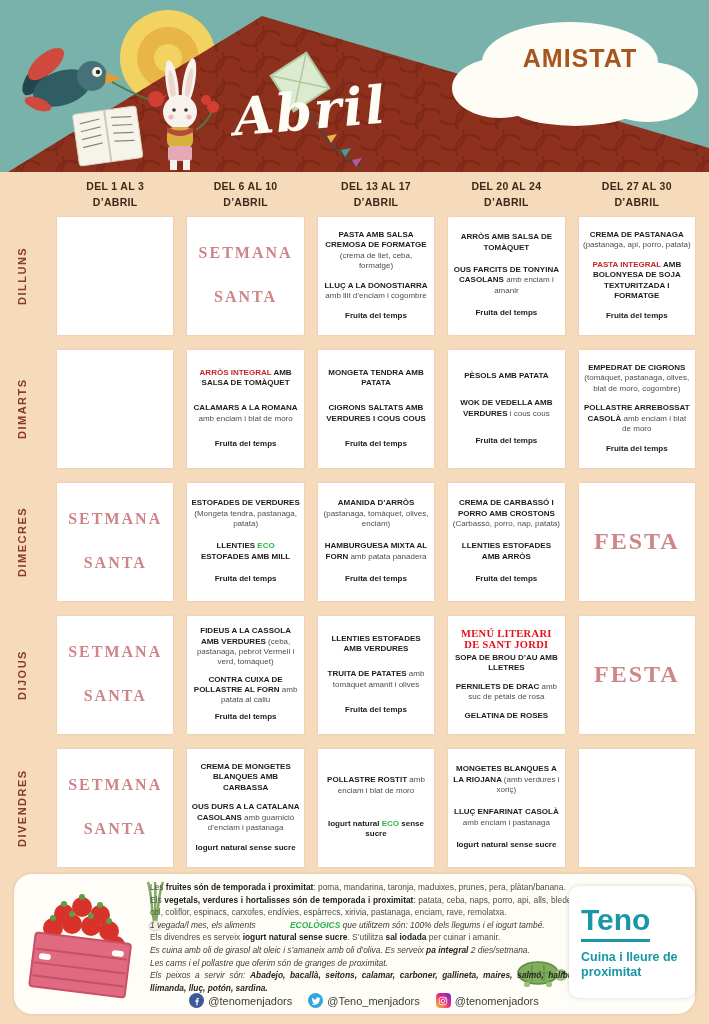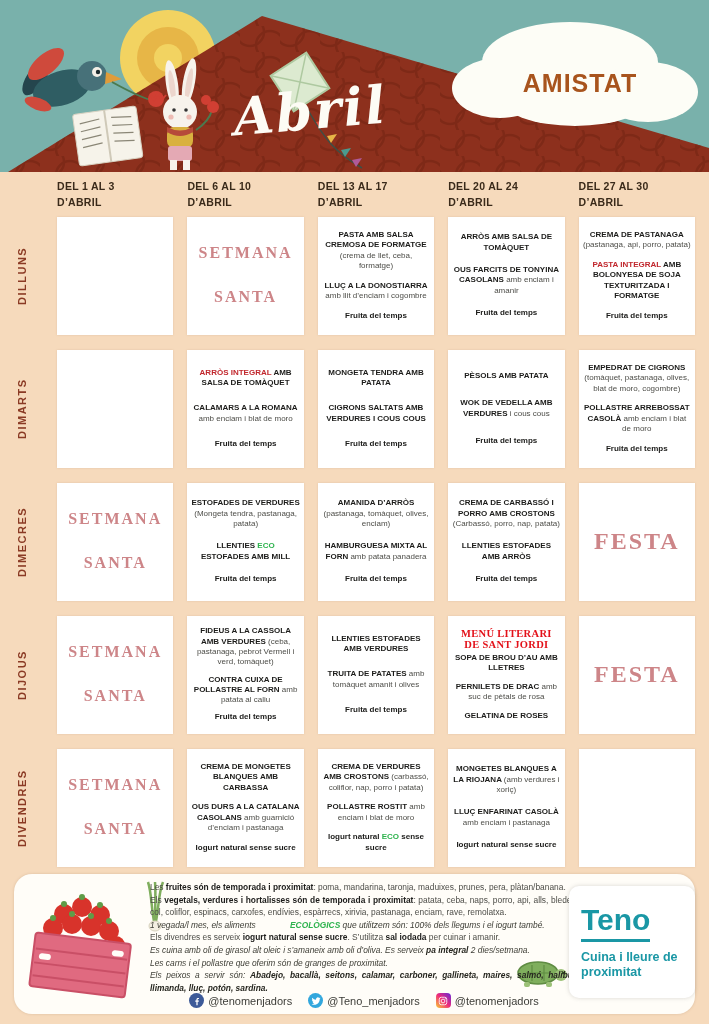--- a/index.html
+++ b/index.html
@@ -6,26 +6,26 @@
   body{font-family:"Liberation Sans",sans-serif;background:#888;}
   .page{position:relative;width:709px;height:1024px;background:#f6dabc;overflow:hidden;margin:0 auto;}
 
   
   .header{position:relative;width:709px;height:172px;}
   .header svg{display:block;}
   .abril-script{position:absolute;left:205px;top:80px;width:210px;text-align:center;
     font-family:"DejaVu Serif",serif;font-style:italic;font-weight:700;font-size:52px;
     color:#fdfcf5;transform:rotate(-5deg);letter-spacing:2px;}
   .amistat{position:absolute;left:500px;top:44px;width:160px;text-align:center;
-    font-size:25px;font-weight:700;letter-spacing:1px;color:#a8541d;margin-top:25px;}
+    font-size:25px;font-weight:700;letter-spacing:1px;color:#a8541d;}
 
   
   .colheads{display:grid;grid-template-columns:43px repeat(5,1fr);column-gap:14px;
     padding:7px 14px 4px 0;}
-  .colhead{color:#3a2a1a;font-weight:700;font-size:10.5px;line-height:1.5;letter-spacing:.3px;}
+  .colhead{text-align:center;color:#3a2a1a;font-weight:700;font-size:10.5px;line-height:1.5;letter-spacing:.3px;}
 
   
   .grid{display:grid;grid-template-columns:43px repeat(5,1fr);column-gap:14px;row-gap:15px;
     grid-auto-rows:118px;padding:2px 14px 0 0;}
   .day-label{display:flex;align-items:center;justify-content:center;
     writing-mode:vertical-rl;transform:rotate(180deg);
     font-weight:700;font-size:11px;letter-spacing:1.5px;color:#8a3a24;}
   .cell{background:#fff;display:flex;flex-direction:column;justify-content:space-evenly;
     text-align:center;padding:4px 4px;font-size:8px;line-height:1.3;box-shadow:0 0 2px rgba(120,80,50,.15);}
   .block{display:block;}
@@ -289,21 +289,20 @@
       <div class="cell cell-special special-md">
         <div class="special-line">SETMANA</div>
         <div class="special-line">SANTA</div>
       </div>
       <div class="cell">
         <div class="block"><span class="seg-b">CREMA DE MONGETES BLANQUES AMB CARBASSA</span></div>
         <div class="block"><span class="seg-b">OUS DURS A LA CATALANA CASOLANS </span><span class="seg-p">amb guarnició d’enciam i pastanaga</span></div>
         <div class="block"><span class="seg-b">Iogurt natural sense sucre</span></div>
       </div>
       <div class="cell">
-        <div class="block"><span class="seg-b">CREMA DE VERDURES AMB CROSTONS </span><span class="seg-p">(carbassó, coliflor, nap, porro i patata)</span></div>
         <div class="block"><span class="seg-b">POLLASTRE ROSTIT </span><span class="seg-p">amb enciam i blat de moro</span></div>
         <div class="block"><span class="seg-b">Iogurt natural </span><span class="seg-g">ECO </span><span class="seg-b">sense sucre</span></div>
       </div>
       <div class="cell">
         <div class="block"><span class="seg-b">MONGETES BLANQUES A LA RIOJANA </span><span class="seg-p">(amb verdures i xoriç)</span></div>
         <div class="block"><span class="seg-b">LLUÇ ENFARINAT CASOLÀ </span><span class="seg-p">amb enciam i pastanaga</span></div>
         <div class="block"><span class="seg-b">Iogurt natural sense sucre</span></div>
       </div>
       <div class="cell"></div>
     </div>

